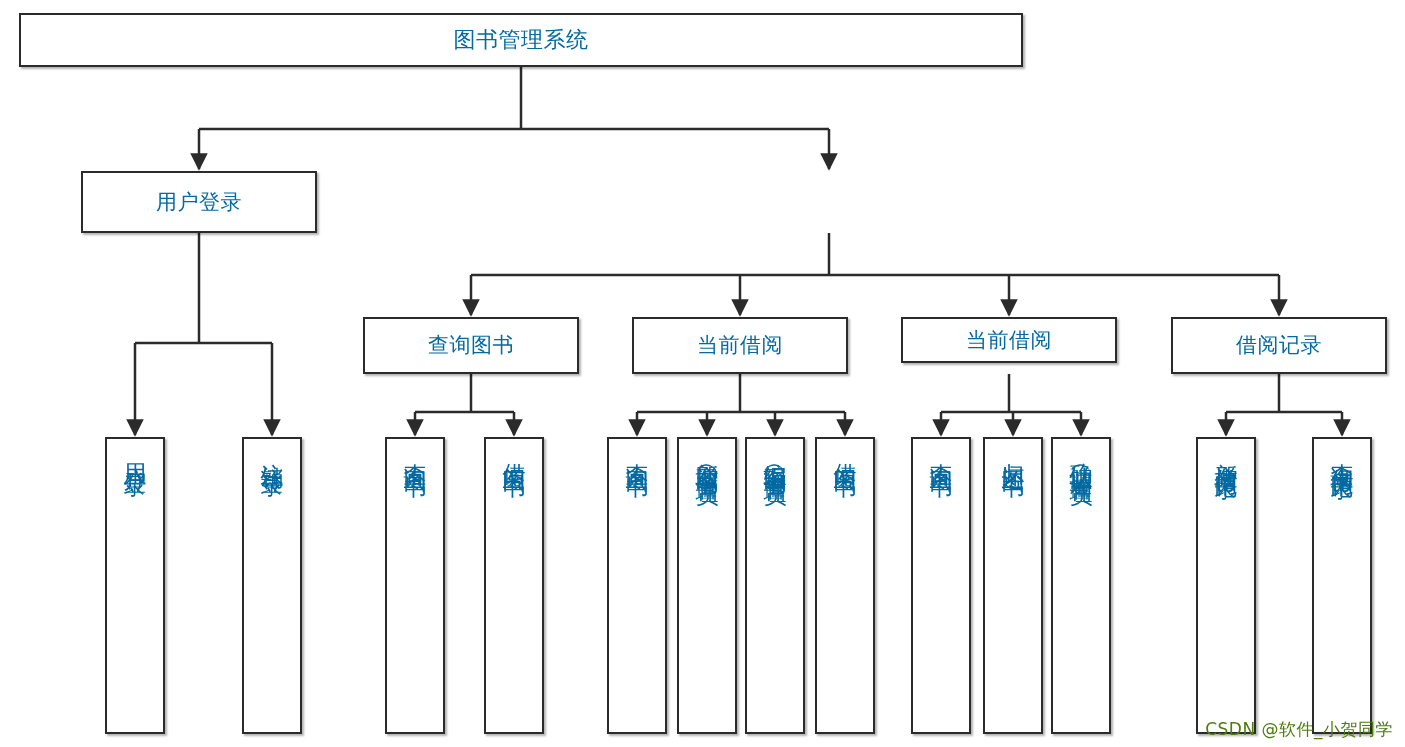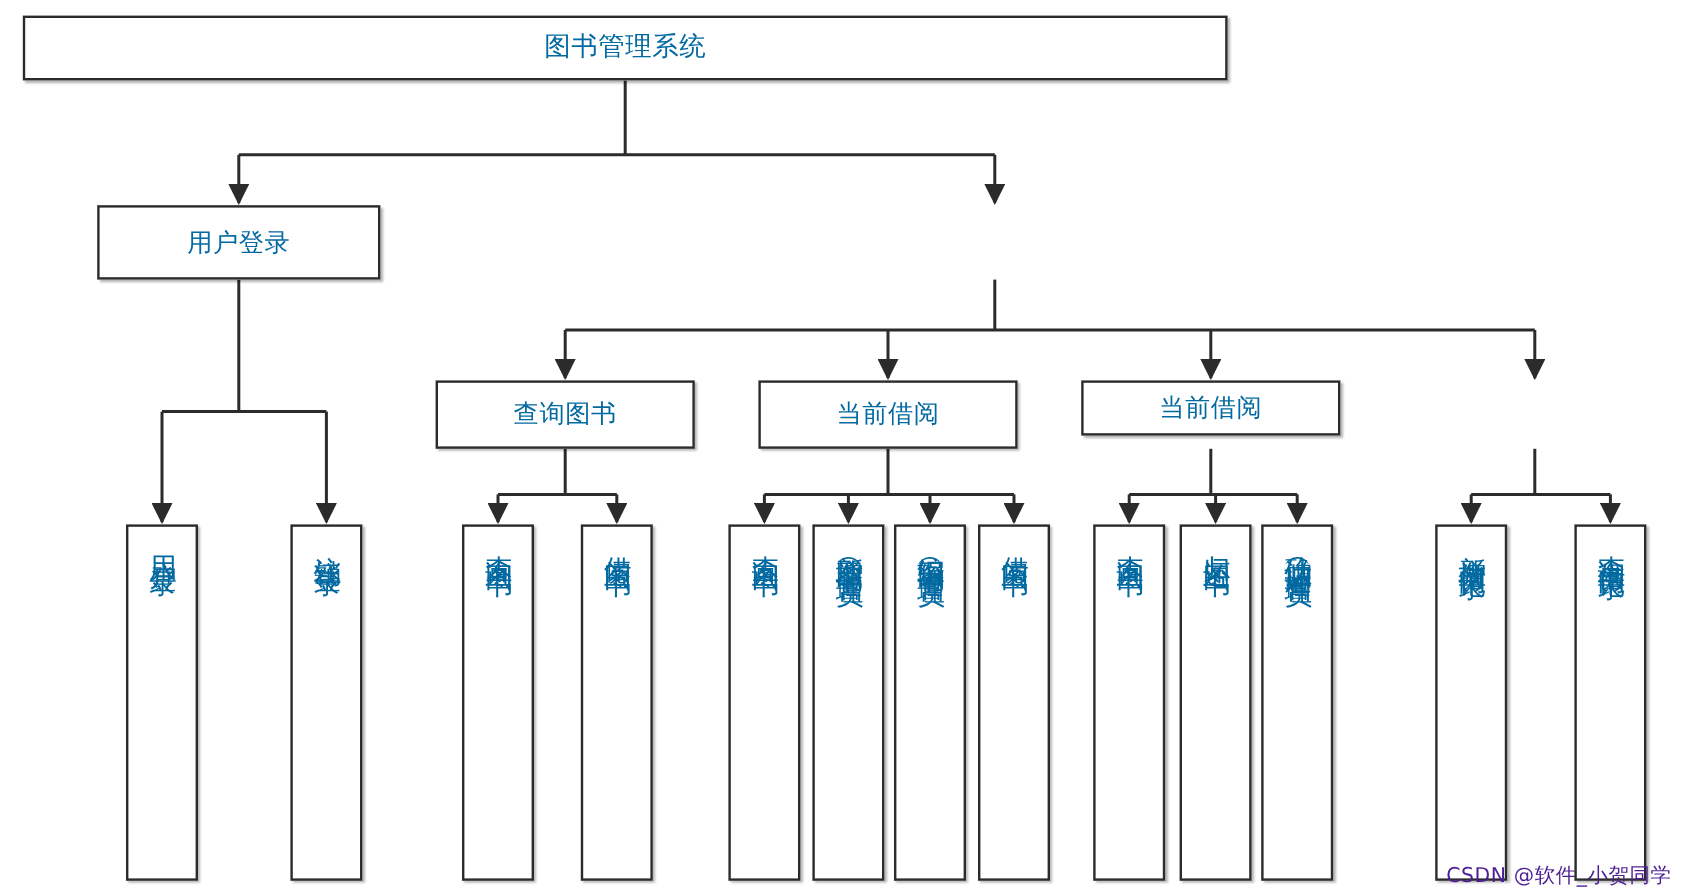--- a/index.html
+++ b/index.html
@@ -63,21 +63,21 @@
     white-space:nowrap;
   }
   .node.v.tall .label{
     letter-spacing:3px;
   }
   .watermark{
     position:absolute;
     right:12px;
     bottom:6px;
     font-size:17px;
-    color:#4c1d95;
+    color:#4d7c0f;
     letter-spacing:0.5px;
     white-space:nowrap;
     z-index:5;
     user-select:none;
   }
 </style>
 </head>
 <body>
 
 <div id="diagram">
@@ -135,20 +135,23 @@
 
   <div class="node h" style="left: 363px; top: 317px; width: 216px; height: 57px;">
     <span class="label">查询图书</span>
   </div>
   <div class="node h" style="left: 632px; top: 317px; width: 216px; height: 57px;">
     <span class="label">当前借阅</span>
   </div>
   <div class="node h" style="left: 901px; top: 317px; width: 216px; height: 46px;">
     <span class="label">当前借阅</span>
   </div>
+  <div class="node h" style="left: 1171px; top: 317px; width: 216px; height: 57px;">
+    <span class="label">借阅记录</span>
+  </div>
 
   <div class="node v" style="left: 105px; top: 437px; width: 60px; height: 297px;">
     <span class="label">用户登录</span>
   </div>
   <div class="node v" style="left: 242px; top: 437px; width: 60px; height: 297px;">
     <span class="label">注销登录</span>
   </div>
   <div class="node v" style="left: 385px; top: 437px; width: 60px; height: 297px;">
     <span class="label">查询图书</span>
   </div>

